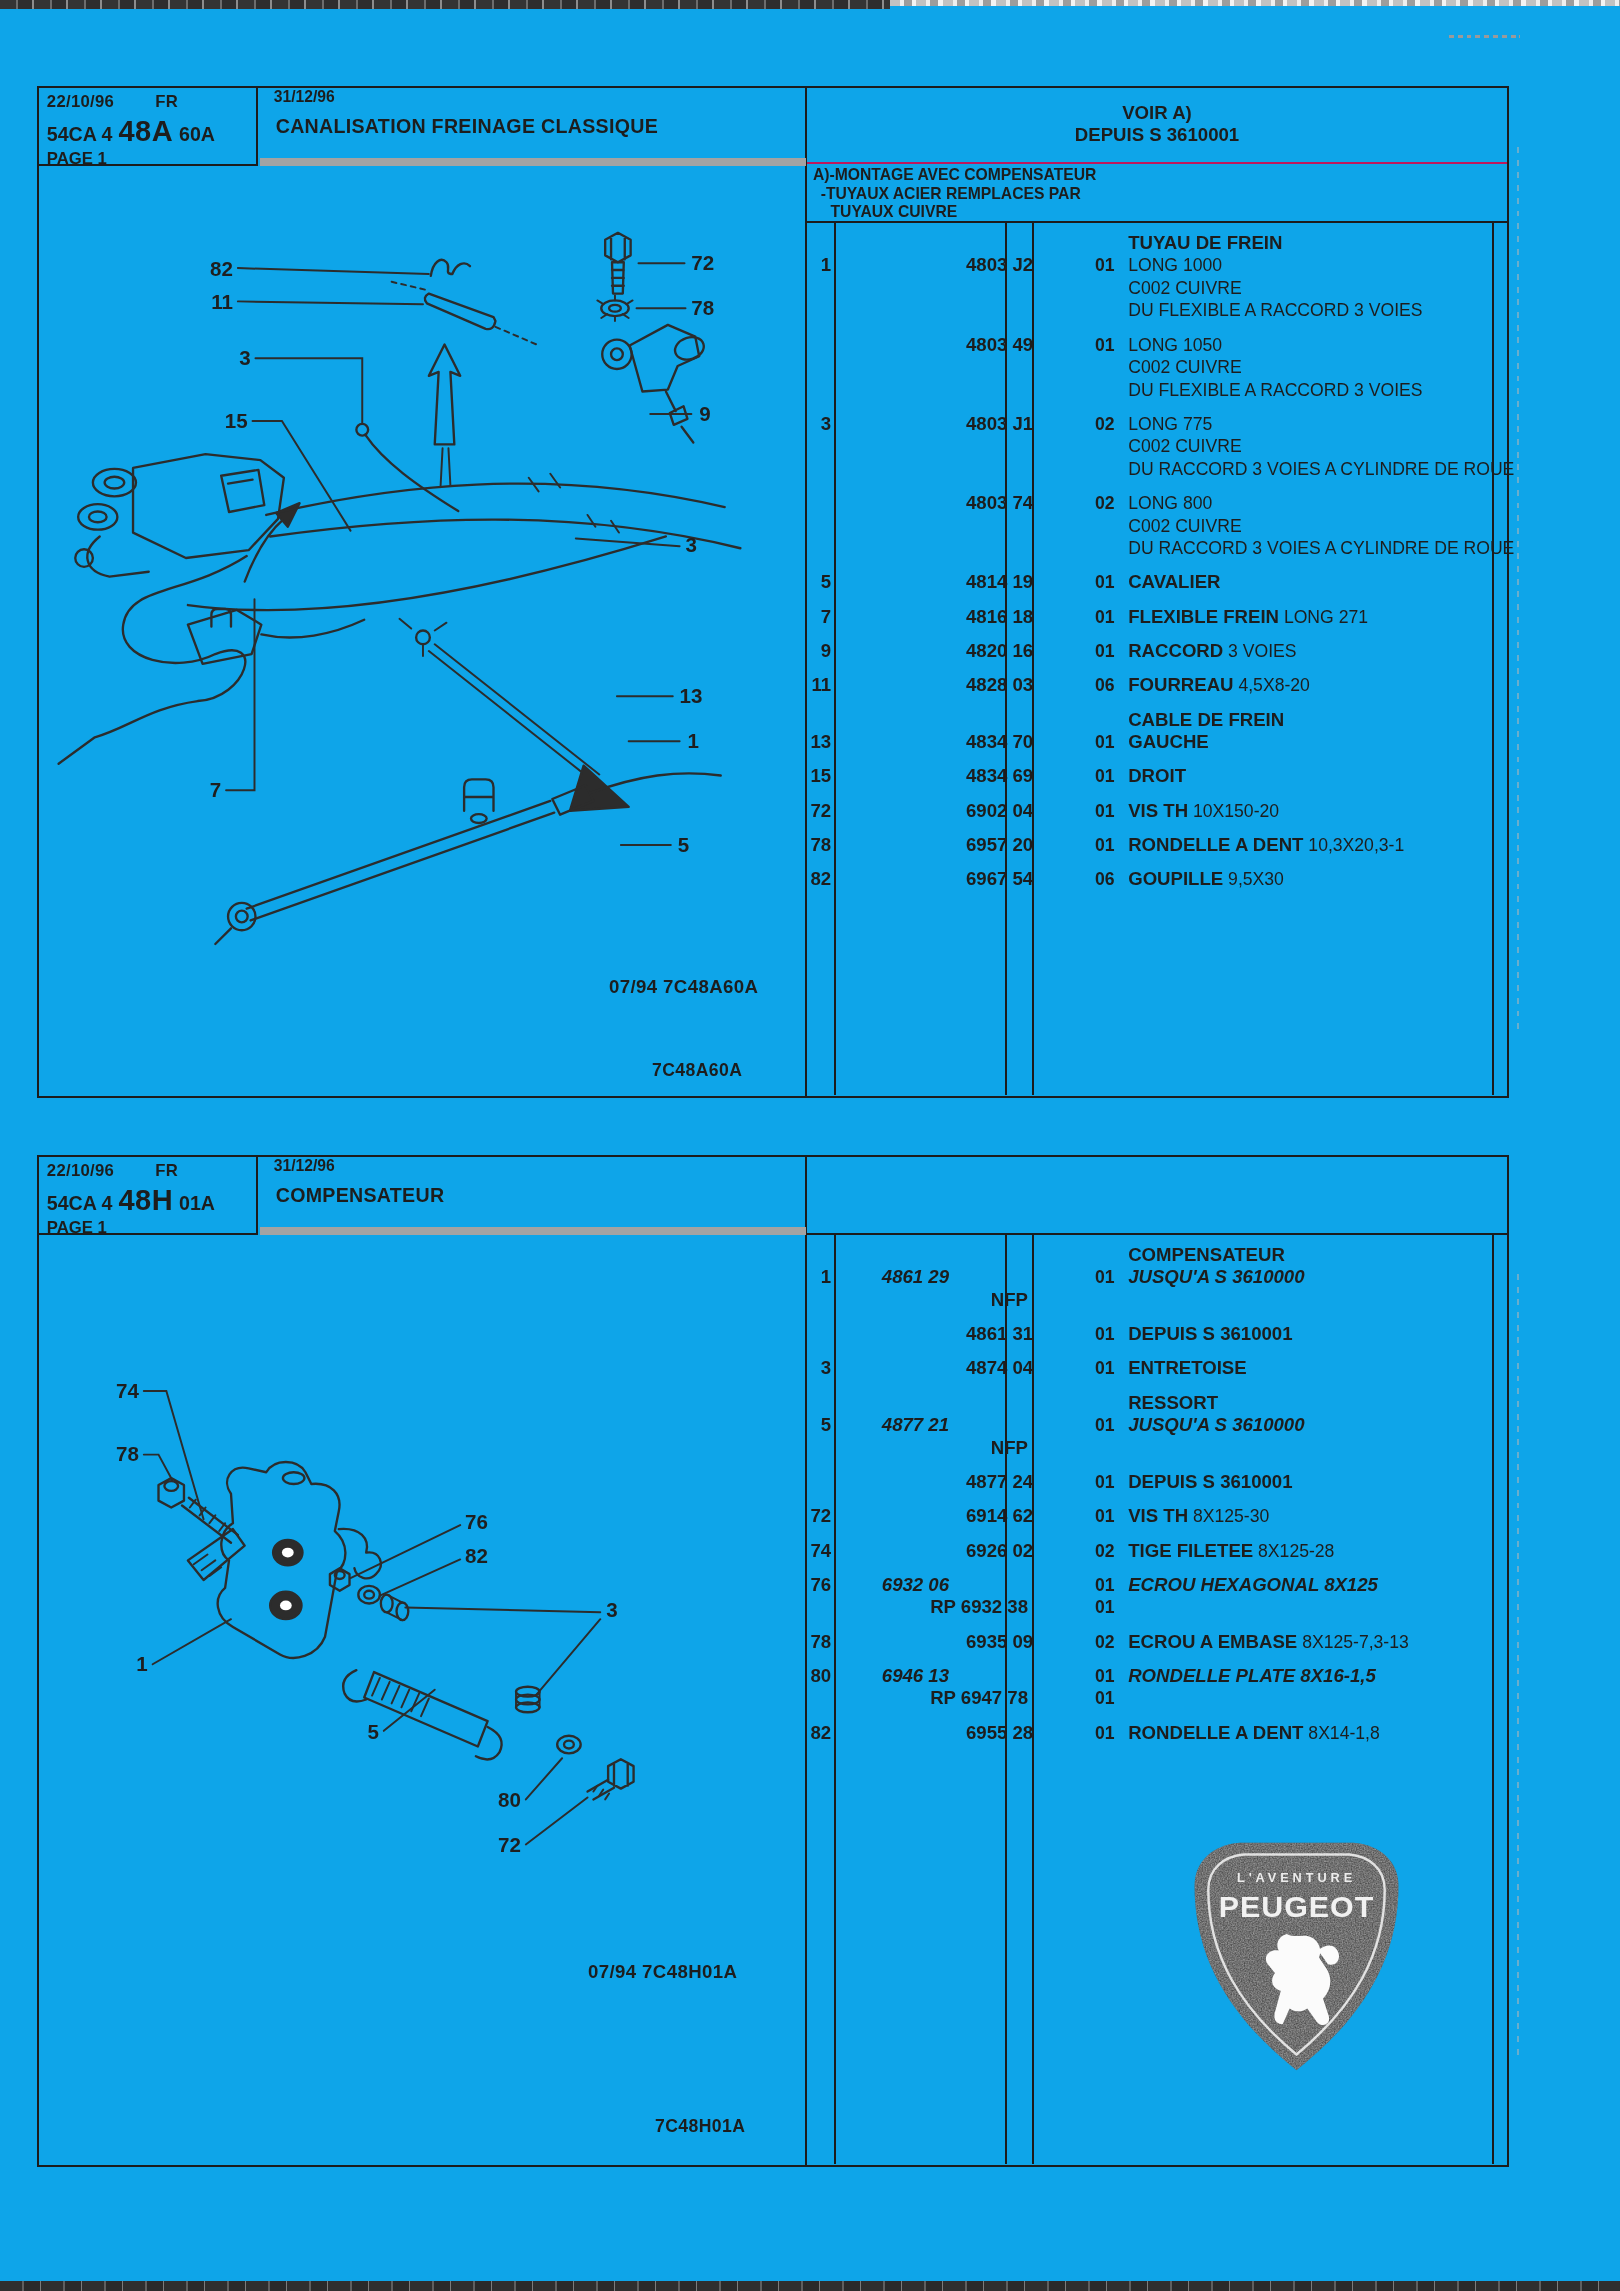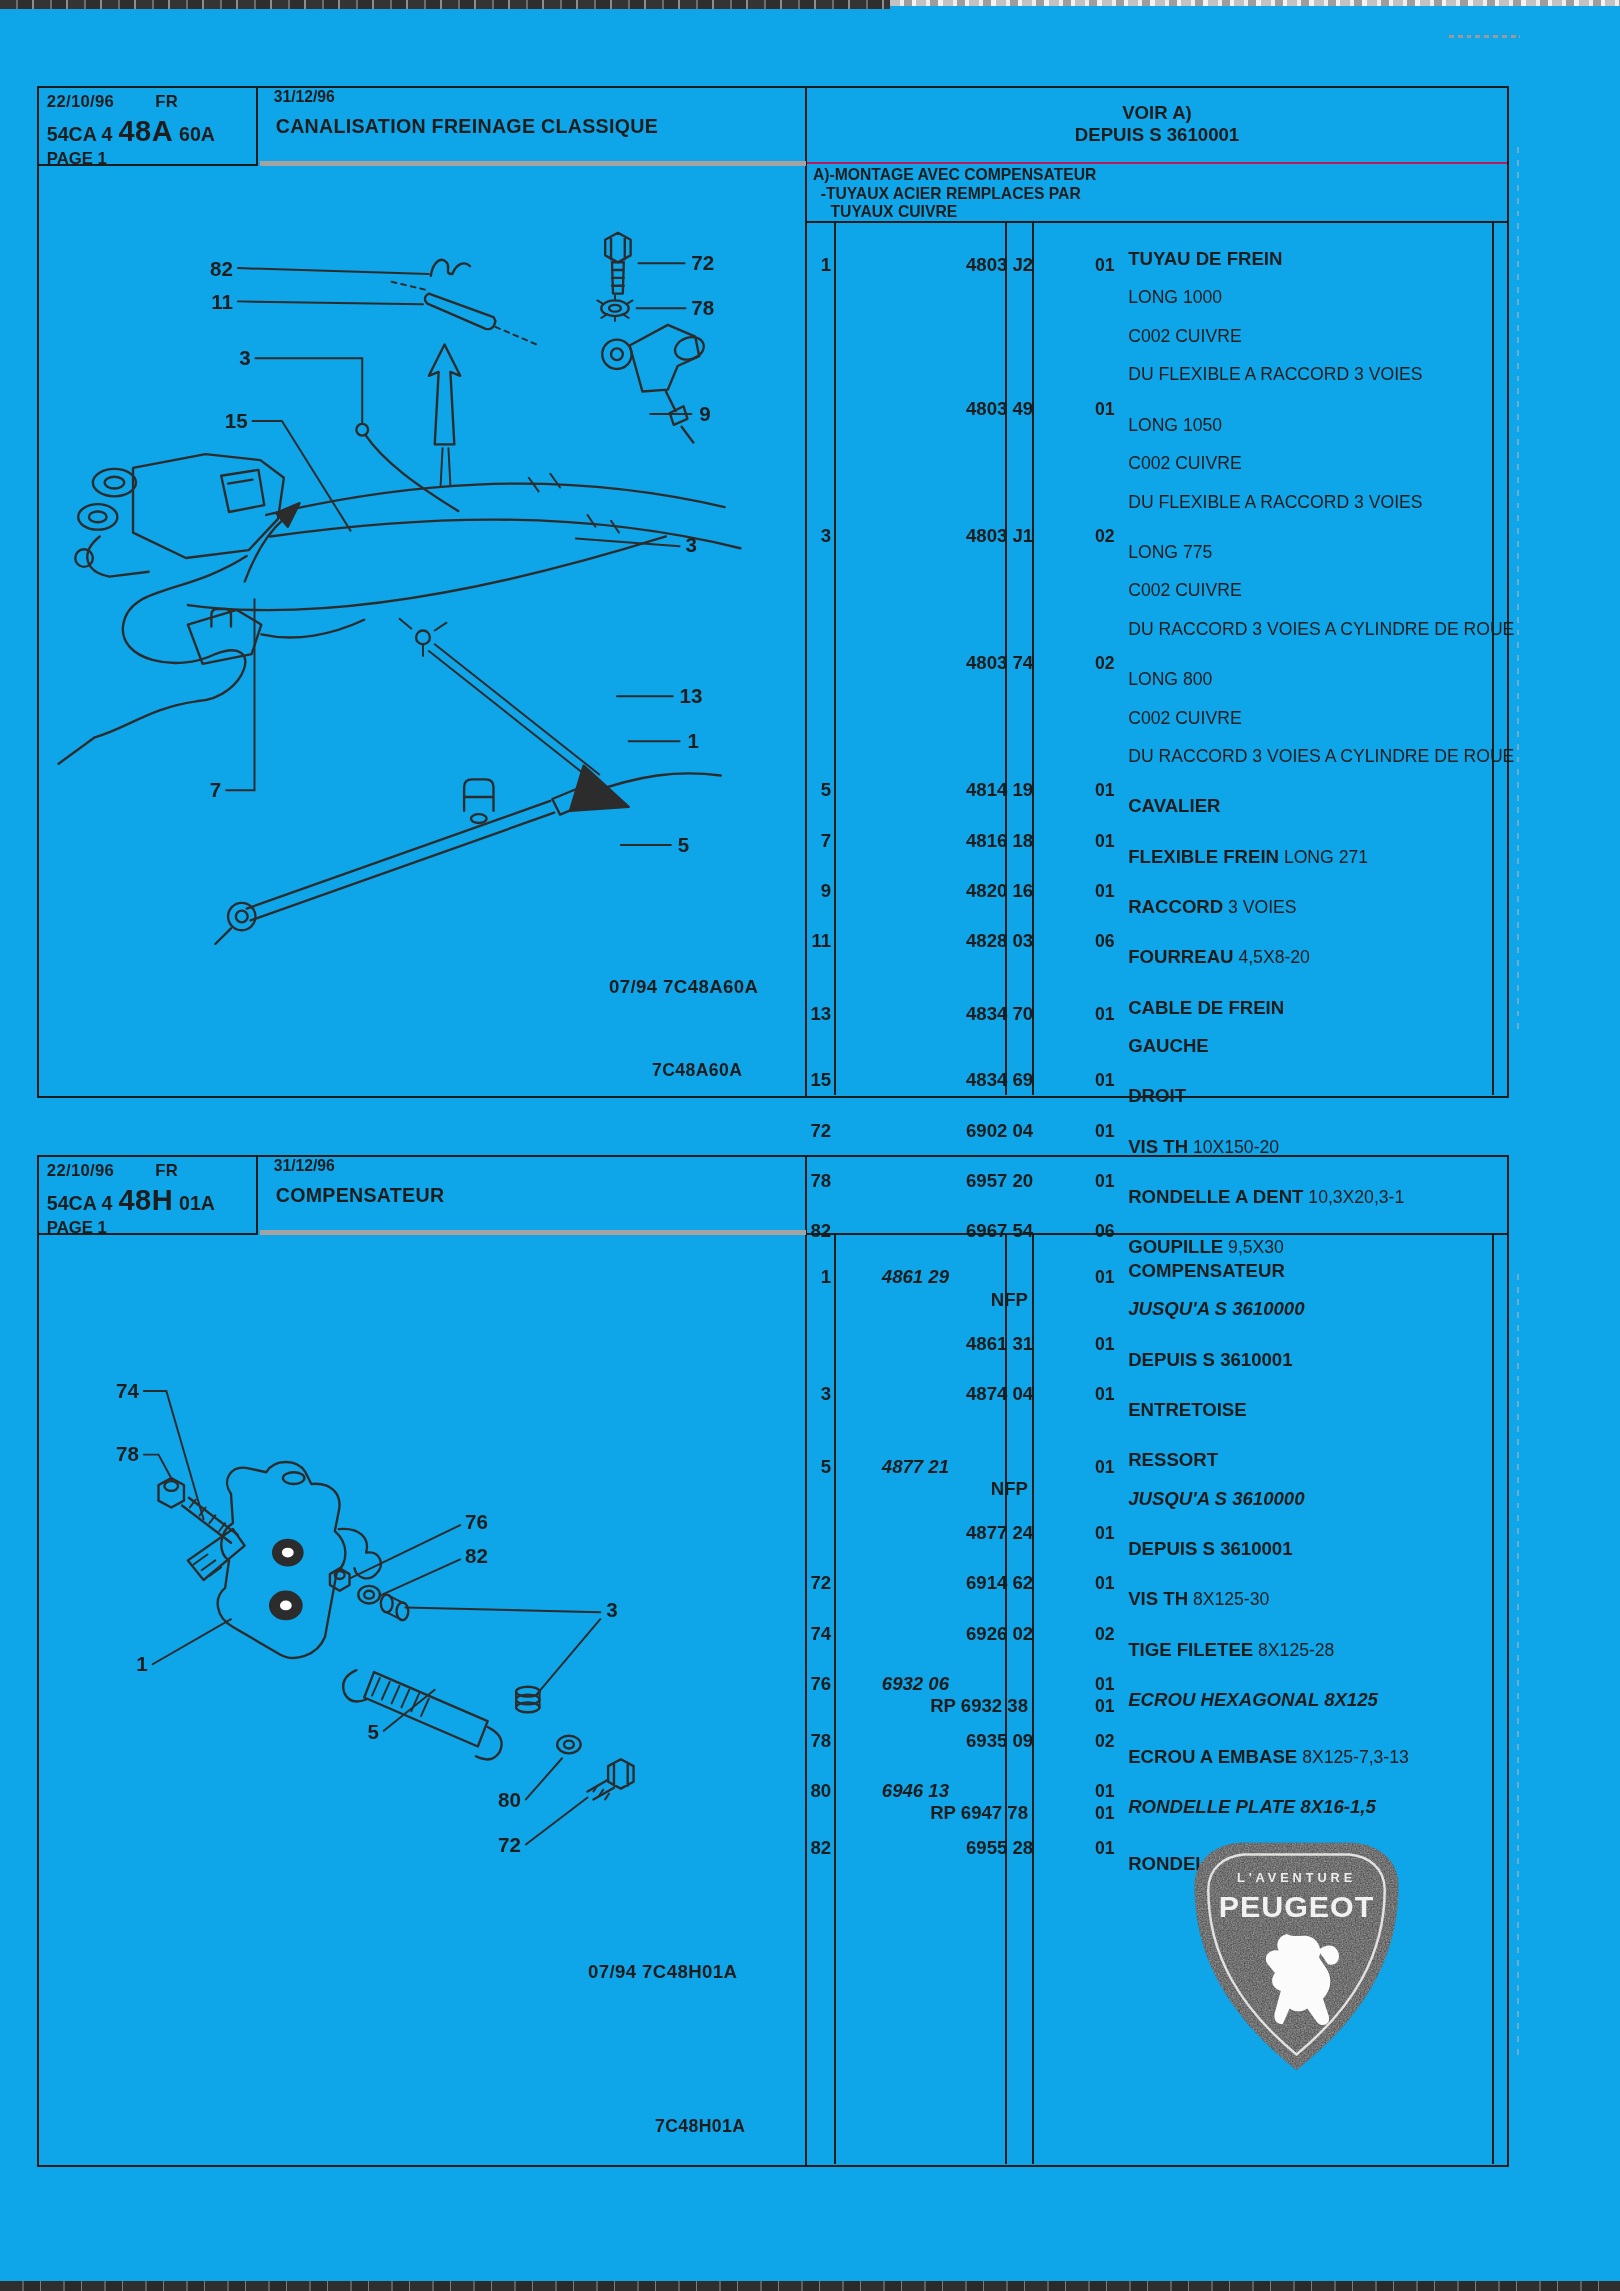--- a/index.html
+++ b/index.html
@@ -14,21 +14,21 @@
   .bar-top2{left:890px;top:0;width:730px;height:5.9px;
     background:repeating-linear-gradient(90deg,#c2c2c2 0 9.8px,#efefef 9.8px 13.7px,#9d9d9d 13.7px 21.6px,#f4f4f4 21.6px 26.5px);}
   .bar-bottom{left:0;top:2281px;width:1620px;height:10.8px;
     background:repeating-linear-gradient(90deg,#2f2f2f 0 21.6px,#5f5f5f 21.6px 23.5px,#2a2a2a 23.5px 40px,#7c7c7c 40px 41px);}
   .dash-artifact{left:1449px;top:35px;width:71px;height:2.9px;
     background:repeating-linear-gradient(90deg,#9a9a9a 0 4.9px,transparent 4.9px 8.8px);}
   .vdash{width:2px;background:repeating-linear-gradient(180deg,#b5b5b5 0 5.9px,transparent 5.9px 12.7px);opacity:.55;}
   
   .hcell-left{left:0;top:0;width:219px;height:78px;border-right:2px solid #1c1c1c;
               border-bottom:2px solid #1c1c1c;box-sizing:border-box;padding:3.9px 0 0 7.8px;}
-  .hcell-title{left:221px;top:0;width:546px;height:78px;border-bottom:5px solid #a3a3a3;box-sizing:border-box;}
+  .hcell-title{left:221px;top:0;width:546px;height:78px;border-bottom:8px solid #a3a3a3;box-sizing:border-box;}
   .h-l1{font-size:16.7px;font-weight:bold;letter-spacing:0.3px;}
   .h-l1 .lang{margin-left:41px;}
   .h-l2{margin-top:2.9px;font-size:19.6px;font-weight:bold;white-space:nowrap;}
   .h-l2 .big{font-size:29px;letter-spacing:0.5px;margin:0 5.9px;}
   .h-l3{font-size:16.7px;font-weight:bold;margin-top:1px;}
   .rev-date{position:absolute;left:13.7px;top:0px;font-size:15.7px;font-weight:bold;}
   .sec-title{position:absolute;left:15.7px;top:27.4px;font-size:19.6px;font-weight:bold;letter-spacing:0.3px;}
   .vline{position:absolute;top:0;bottom:0;width:2px;background:#1c1c1c;}
   
   .voir{position:absolute;left:768px;top:0;width:700px;height:76px;border-bottom:2px solid #be185d;
@@ -41,21 +41,21 @@
   .vguide{position:absolute;top:0;bottom:0;width:2px;background:#1c1c1c;}
   .rows{position:absolute;left:0;right:15.7px;top:0;padding-top:8.8px;}
   .prow{display:flex;margin-bottom:11.8px;}
   .c-ref{width:29px;text-align:right;padding-right:4.9px;font-weight:bold;font-size:18.6px;line-height:22.5px;box-sizing:border-box;flex:none;}
   .c-part{width:171px;font-size:18.6px;font-weight:bold;line-height:22.5px;flex:none;box-sizing:border-box;margin-left:36px;}
   .part-main{text-align:right;padding-right:9.8px;white-space:nowrap;}
   .part-main.ital{font-style:italic;text-align:left;padding-left:9.8px;}
   .part-sub{text-align:right;padding-right:15px;white-space:nowrap;}
   .c-qty{width:27.4px;text-align:center;font-size:17.6px;font-weight:bold;line-height:22.5px;flex:none;padding-left:48px;}
   .c-desc{flex:1;padding-left:9.8px;font-size:18.6px;line-height:22.5px;}
-  .dline{white-space:nowrap;margin-top:16px;}
+  .dline{white-space:nowrap;}
   .dline .bseg{font-weight:bold;}
   .dline .nseg{font-weight:normal;font-size:17.6px;}
   .dline.ital{font-style:italic;font-weight:bold;}
   .off1{padding-top:22.5px;}
   .diagram{position:absolute;left:0;top:78px;}
   .dcap{position:absolute;font-size:18.6px;font-weight:bold;letter-spacing:0.4px;white-space:nowrap;}
   .dplate{position:absolute;font-size:17.6px;font-weight:bold;letter-spacing:0.4px;white-space:nowrap;}
   svg text.callout{font-family:"Liberation Sans",sans-serif;font-size:21px;font-weight:bold;fill:#1f1f1f;}
   svg .ln{stroke:#2c2c2c;stroke-width:2;fill:none;stroke-linecap:round;}
   svg .pt{stroke:#2c2c2c;stroke-width:2.4;fill:none;stroke-linecap:round;stroke-linejoin:round;}

